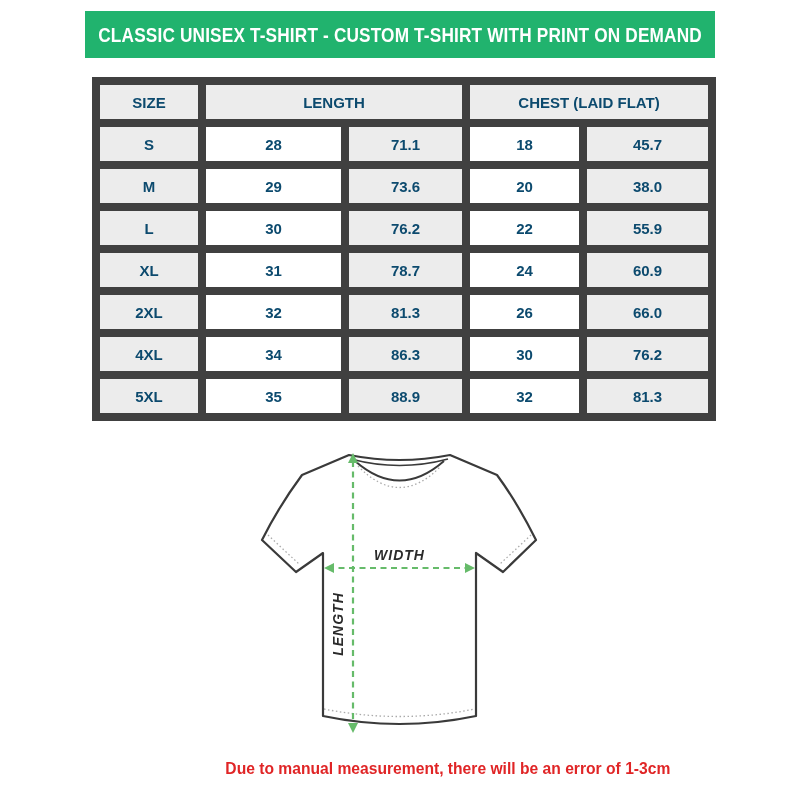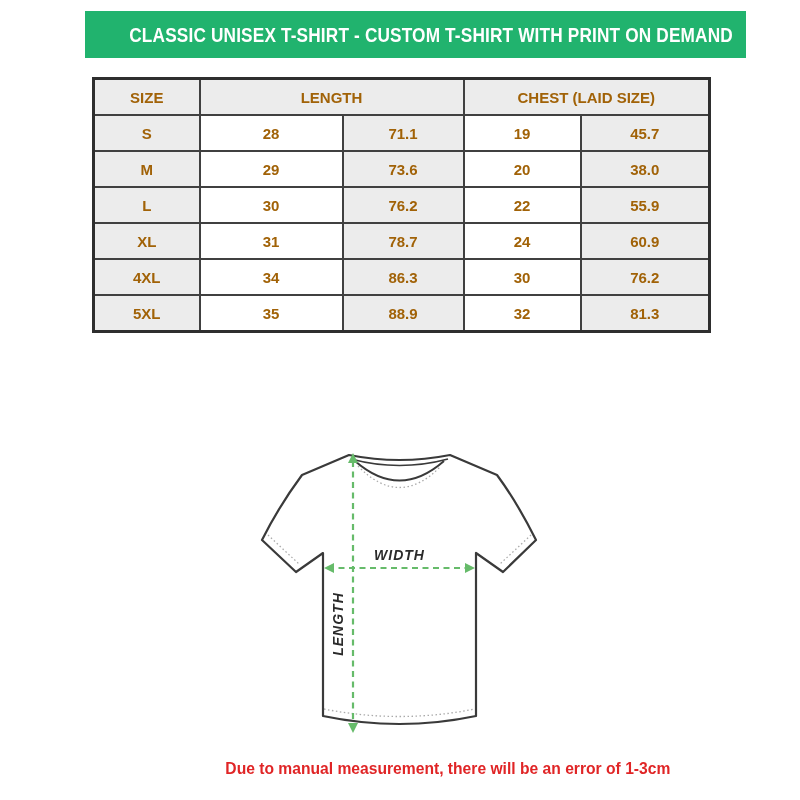--- a/index.html
+++ b/index.html
@@ -3,35 +3,35 @@
 <meta charset="utf-8">
 <style>
   html,body{margin:0;padding:0;background:#ffffff;}
   .page{
     position:relative;width:800px;height:800px;background:#ffffff;overflow:hidden;
     font-family:"Liberation Sans",sans-serif;
   }
   
   .banner{
     position:absolute;left:85px;top:11px;width:630px;height:47px;
-    background:#21B36E;display:flex;align-items:center;justify-content:center;padding-left:31px;
+    background:#21B36E;display:flex;align-items:center;justify-content:center;
   }
   .banner-text{
     color:#ffffff;font-weight:bold;font-size:21px;white-space:nowrap;
     display:inline-block;transform:scaleX(.82);letter-spacing:.2px;
   }
   
   .size-table{
     position:absolute;left:92px;top:77px;width:616px;
     border-collapse:collapse;table-layout:fixed;
     border:3px solid #2e2e2e;
   }
   .size-table th,.size-table td{
-    border:2px solid #404040;height:34px;text-align:center;vertical-align:middle;
-    font-size:15px;color:#a16207;padding:0;
+    border:8px solid #404040;height:34px;text-align:center;vertical-align:middle;
+    font-size:15px;color:#0c4a6e;padding:0;
   }
   .size-table thead th{background:#ececec;font-weight:bold;}
   .size-table .cell-gray{background:#ececec;}
   .size-table .cell-white{background:#ffffff;}
   .size-table tbody th{background:#ececec;font-weight:bold;}
   .size-table tbody td{font-weight:bold;}
   
   .shirt-wrap{position:absolute;left:258px;top:448px;width:284px;height:294px;margin:0;font-style:italic;}
   .dim-label{
     font-family:"Liberation Sans",sans-serif;font-weight:bold;font-size:14px;
@@ -61,29 +61,29 @@
       <col style="width:106px">
         <col style="width:143px">
         <col style="width:121px">
         <col style="width:117px">
         <col style="width:129px">
     </colgroup>
     <thead>
       <tr>
         <th>SIZE</th>
         <th colspan="2">LENGTH</th>
-        <th colspan="2">CHEST (LAID SIZE)</th>
+        <th colspan="2">CHEST (LAID FLAT)</th>
       </tr>
     </thead>
     <tbody>
       <tr>
         <th class="cell-gray">S</th>
         <td class="cell-white">28</td>
         <td class="cell-gray">71.1</td>
-        <td class="cell-white">19</td>
+        <td class="cell-white">18</td>
         <td class="cell-gray">45.7</td>
       </tr>
       <tr>
         <th class="cell-gray">M</th>
         <td class="cell-white">29</td>
         <td class="cell-gray">73.6</td>
         <td class="cell-white">20</td>
         <td class="cell-gray">38.0</td>
       </tr>
       <tr>
@@ -92,20 +92,27 @@
         <td class="cell-gray">76.2</td>
         <td class="cell-white">22</td>
         <td class="cell-gray">55.9</td>
       </tr>
       <tr>
         <th class="cell-gray">XL</th>
         <td class="cell-white">31</td>
         <td class="cell-gray">78.7</td>
         <td class="cell-white">24</td>
         <td class="cell-gray">60.9</td>
+      </tr>
+      <tr>
+        <th class="cell-gray">2XL</th>
+        <td class="cell-white">32</td>
+        <td class="cell-gray">81.3</td>
+        <td class="cell-white">26</td>
+        <td class="cell-gray">66.0</td>
       </tr>
       <tr>
         <th class="cell-gray">4XL</th>
         <td class="cell-white">34</td>
         <td class="cell-gray">86.3</td>
         <td class="cell-white">30</td>
         <td class="cell-gray">76.2</td>
       </tr>
       <tr>
         <th class="cell-gray">5XL</th>

